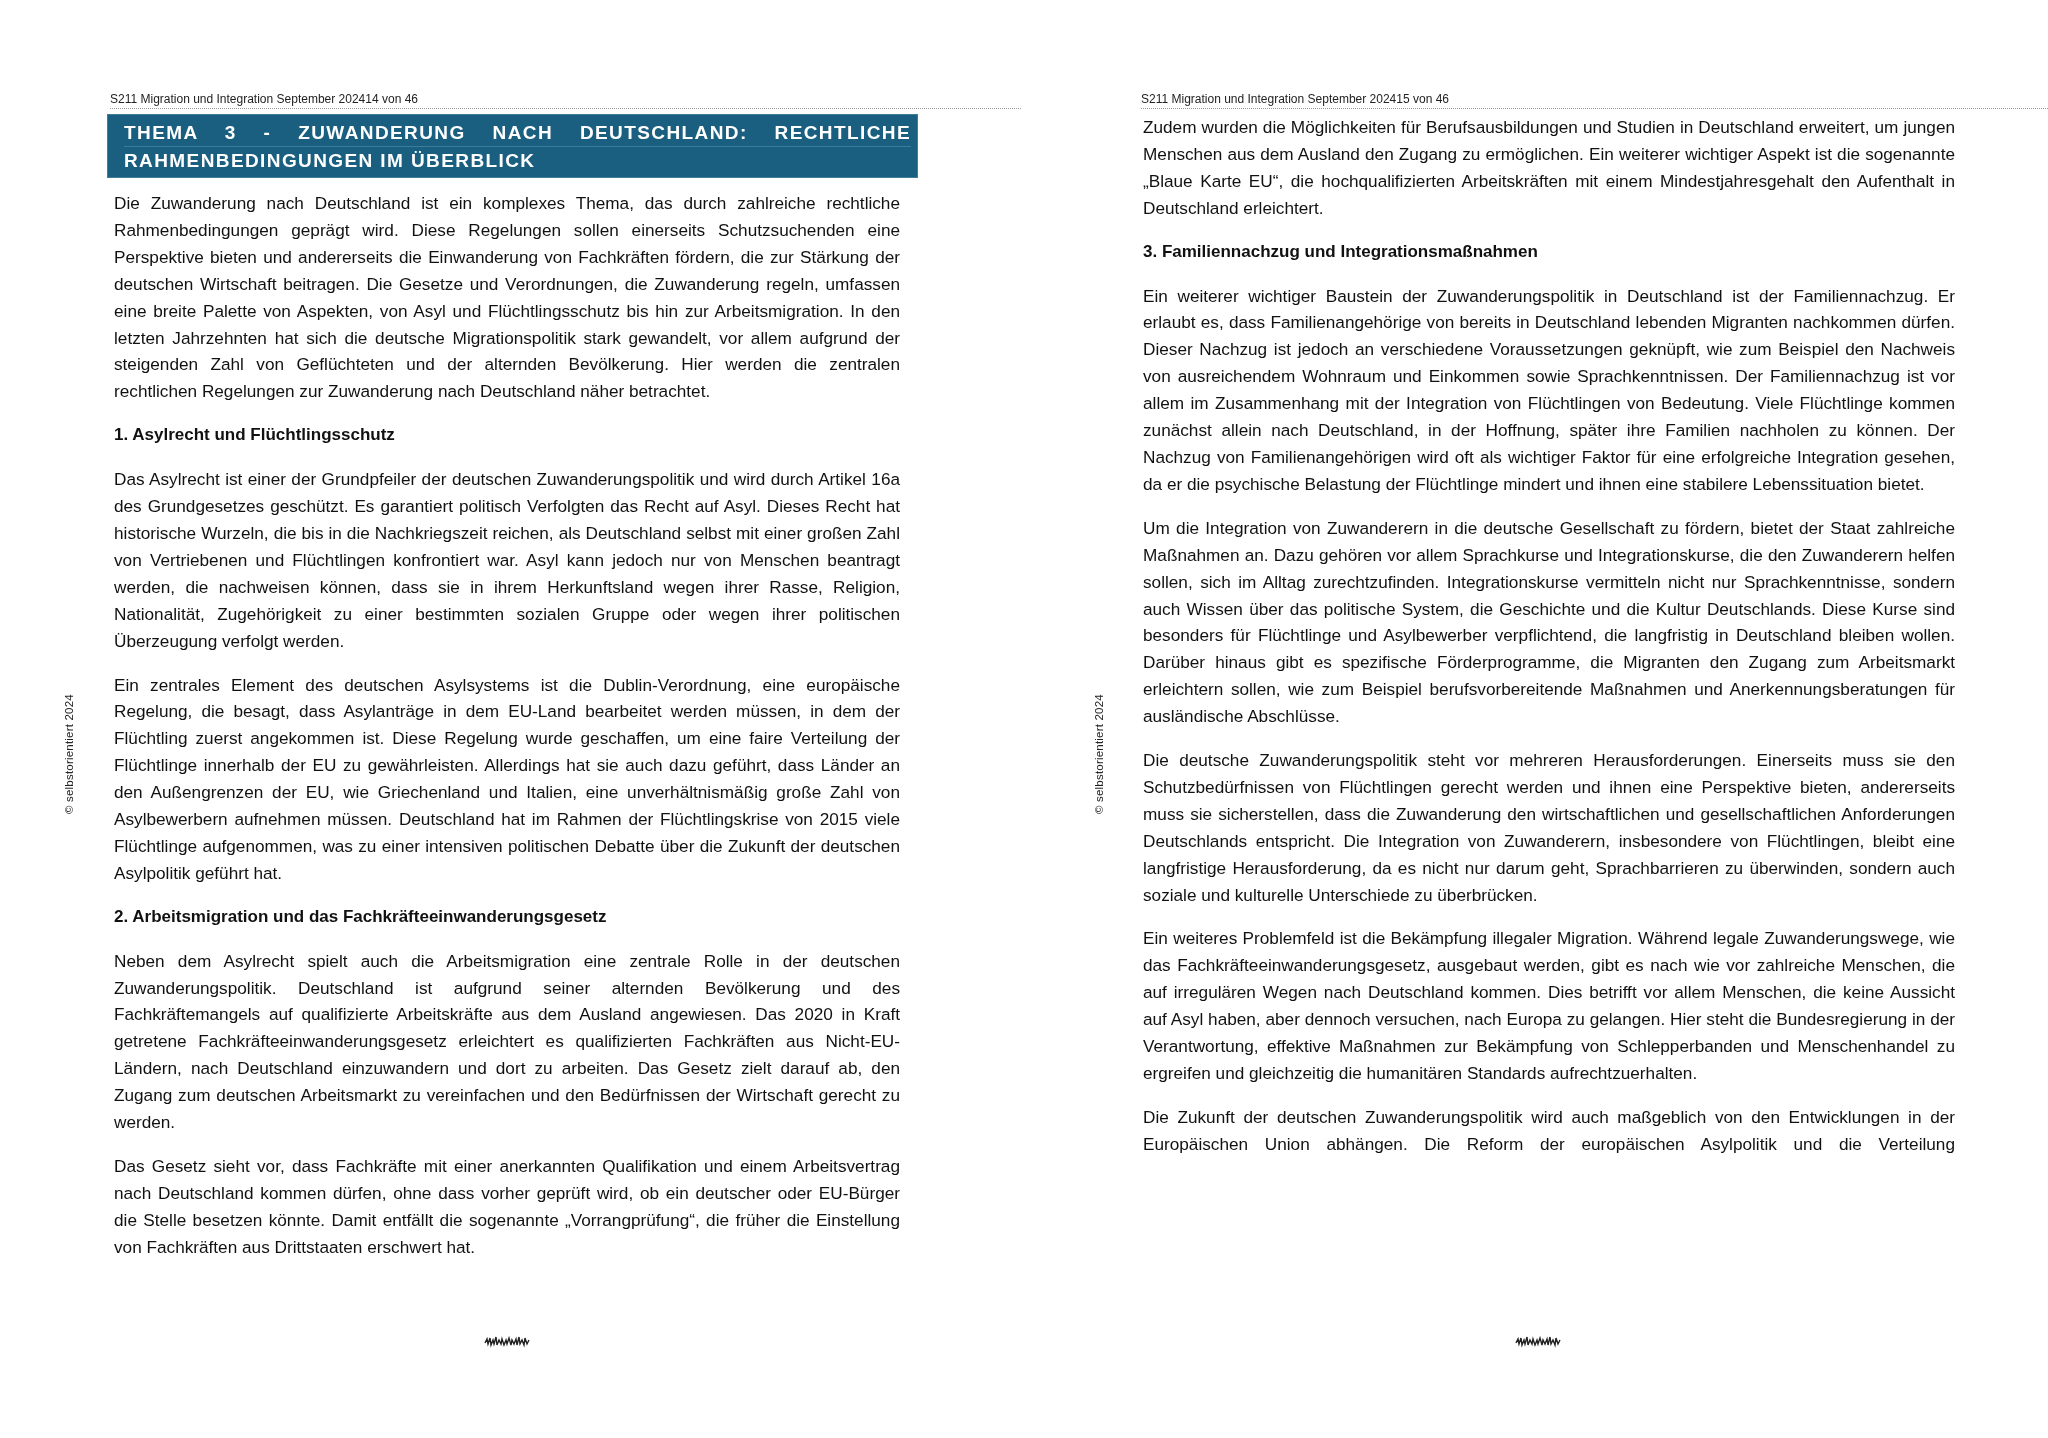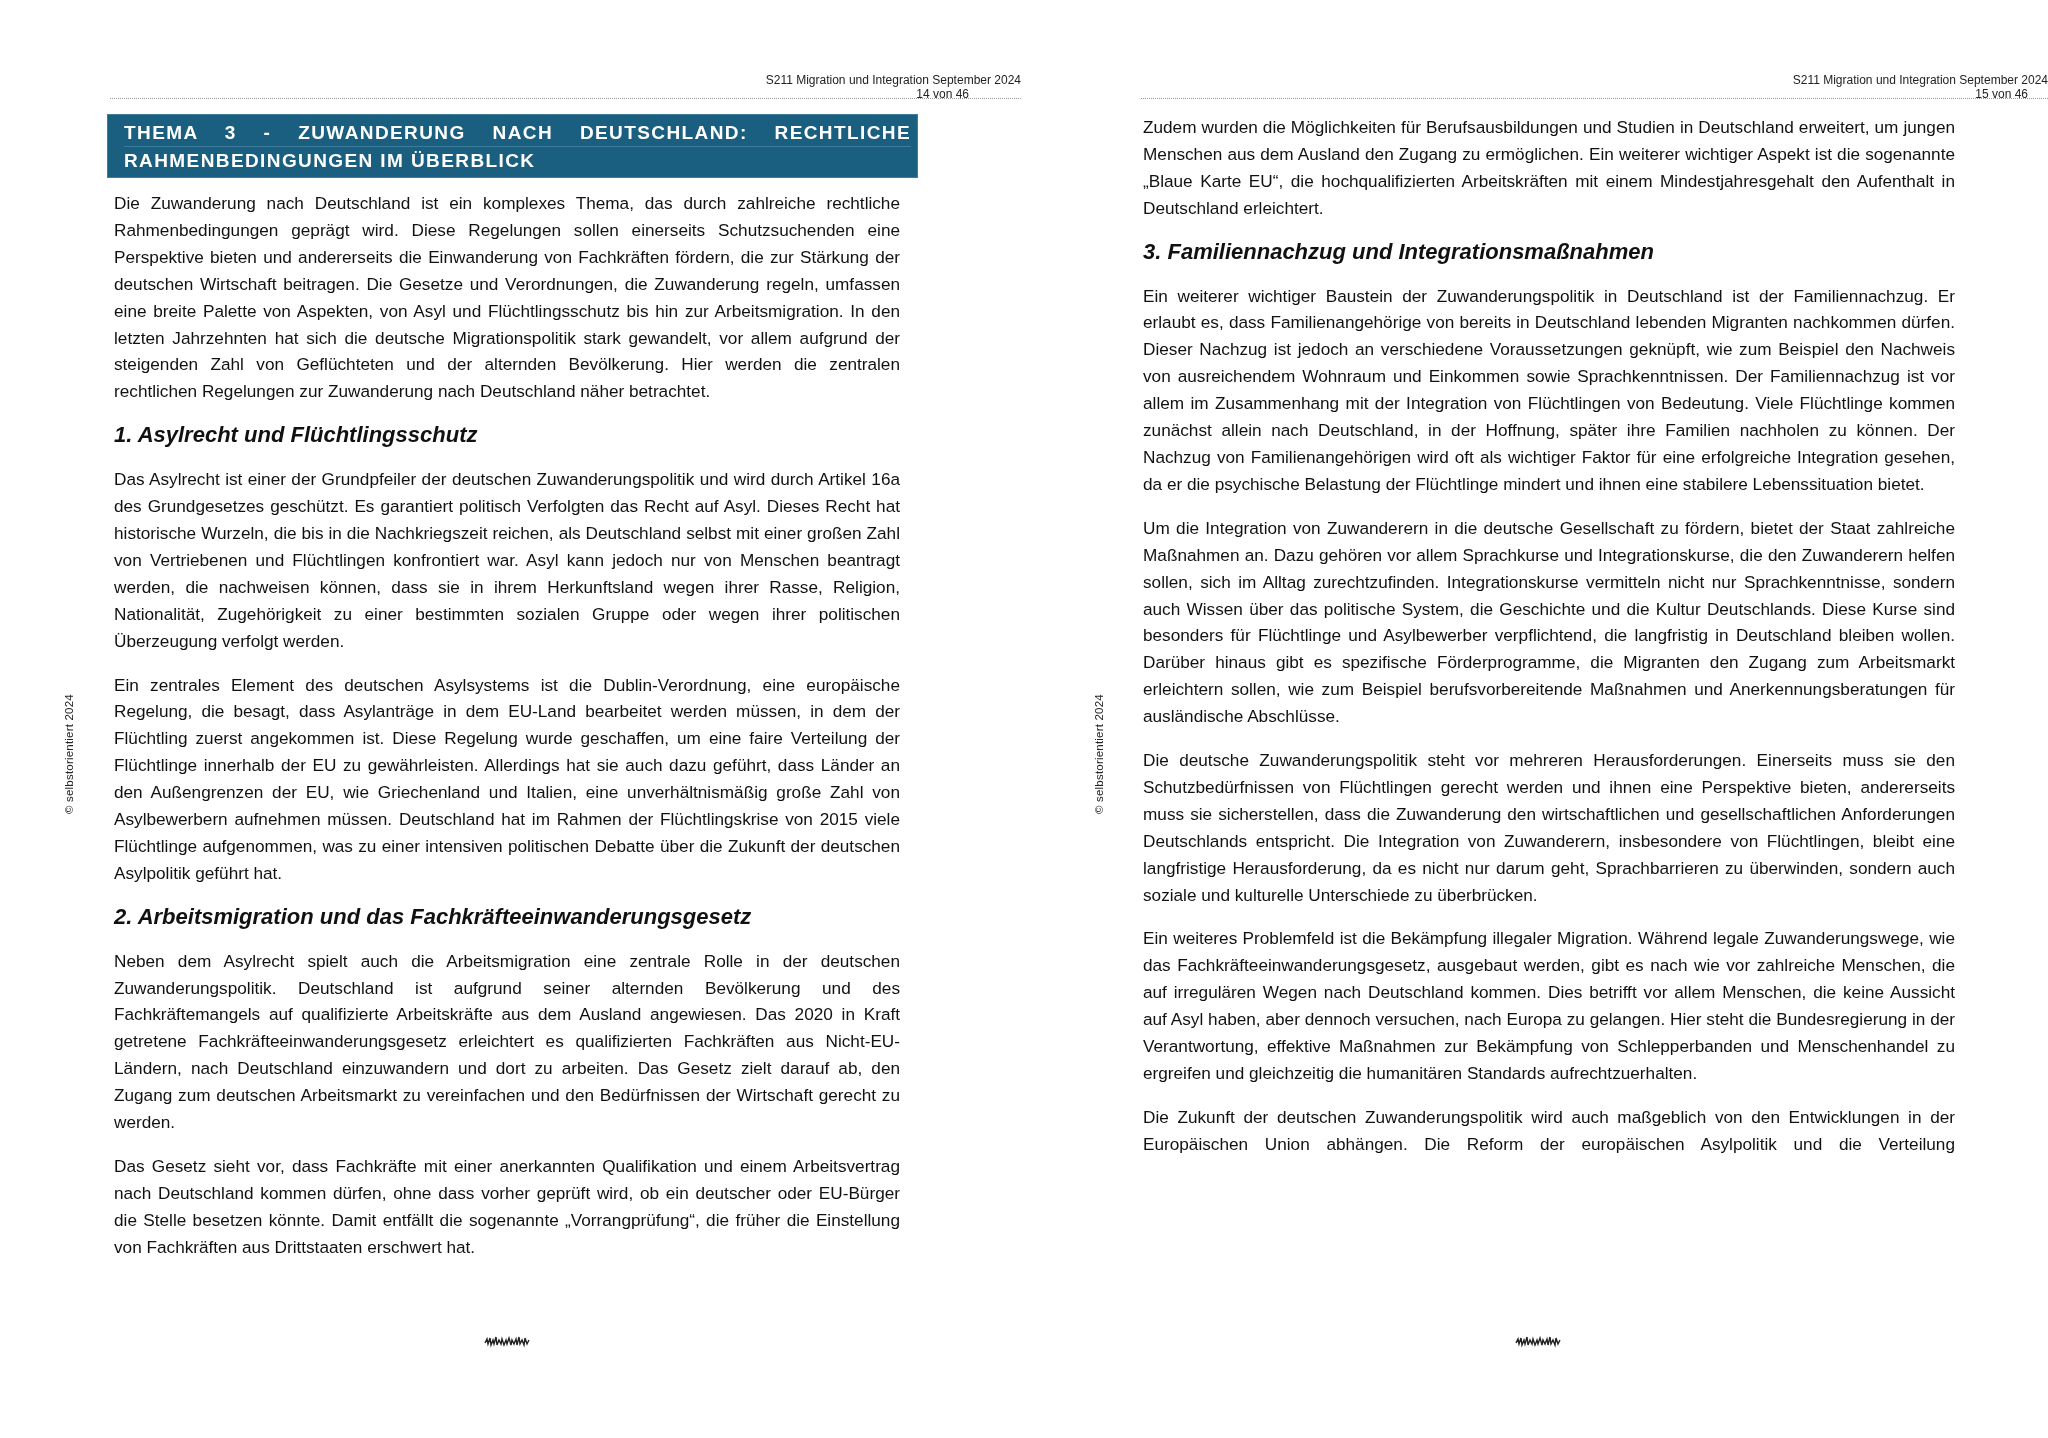--- a/index.html
+++ b/index.html
@@ -1,38 +1,38 @@
 <!DOCTYPE html>
 <html><head>
 <meta charset="utf-8">
 <style>
   html, body { margin:0; padding:0; background:#ffffff; }
   body { width:2048px; height:1438px; position:relative; overflow:hidden; font-family:"Liberation Sans", sans-serif; color:#111111; }
   .page { position:absolute; top:0; height:1438px; }
   .page-left { left:0; width:1024px; }
   .page-right { left:1024px; width:1024px; }
-  .run-header { position:absolute; top:78px; height:18px; font-family:"Liberation Sans", sans-serif; font-size:12px; color:#222; display:flex; justify-content:center; align-items:flex-end; border-bottom:1px dotted #9a9a9a; padding-bottom:2px;flex-direction:column; }
+  .run-header { position:absolute; top:88px; height:18px; font-family:"Liberation Sans", sans-serif; font-size:12px; color:#222; display:flex; justify-content:flex-start; align-items:flex-end; border-bottom:1px dotted #9a9a9a; padding-bottom:2px; }
   .page-left .run-header { left:110px; width:911px; }
   .page-left .run-header .pg { margin-right:52px; }
   .page-right .run-header { left:117px; width:907px; }
   .page-right .run-header .pg { margin-right:20px; }
   .side-copy { position:absolute; font-size:11.5px; color:#222; transform:rotate(-90deg); transform-origin:left top; white-space:nowrap; letter-spacing:0.2px; }
   .page-left .side-copy { left:63px; top:814px; }
   .page-right .side-copy { left:1093px; top:814px; }
   .page-right .side-copy { left:69px; }
   .content { position:absolute; }
   .page-left .content { left:114px; top:114px; width:786px; }
   .page-right .content { left:119px; top:114px; width:812px; }
   .theme-box { background:#1a5f80; color:#ffffff; padding:4px 6px 3px 16px; margin-left:-7px; width:787px; box-sizing:content-box; border:1px solid #3f7d9a; }
   .theme-line { font-weight:bold; font-size:19px; letter-spacing:1.4px; line-height:27px; text-align:justify; text-align-last:justify; }
   .theme-line.last { text-align-last:left; border-top:1px solid #3c7b99; }
   p { margin:0; font-size:17.2px; line-height:26.9px; text-align:justify; }
   .para { margin-bottom:17px; }
   .first { margin-top:12px; }
-  h3 { margin:0 0 17px 0; font-size:22px; line-height:26.9px; font-weight:bold;font-style:italic; }
+  h3 { margin:0 0 17px 0; font-size:17px; line-height:26.9px; font-weight:bold; }
   .footer-logo { position:absolute; top:1334px; width:46px; height:14px; }
   .page-left .footer-logo { left:484px; }
   .page-right .footer-logo { left:491px; }
 </style>
 </head>
 <body>
 
 <div class="page page-left">
   <div class="run-header">
     <span>S211 Migration und Integration September 2024</span>

